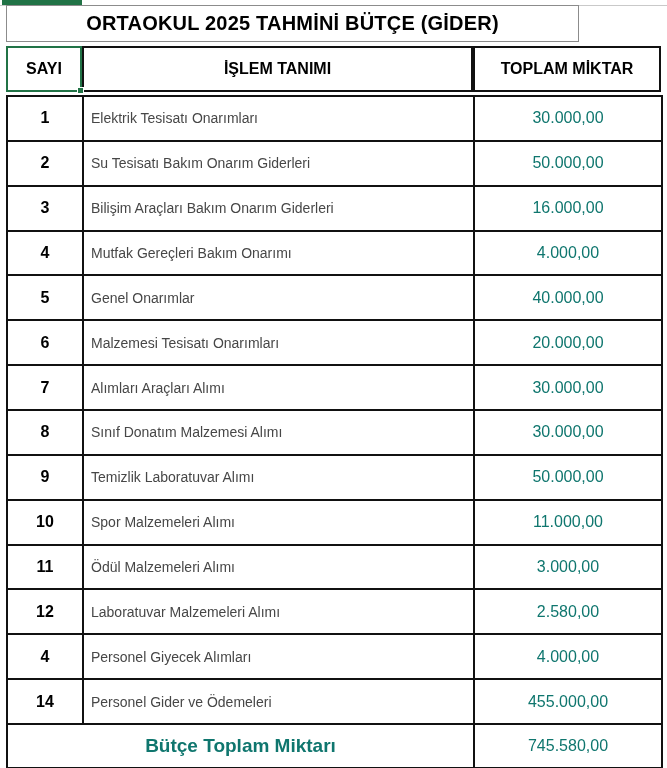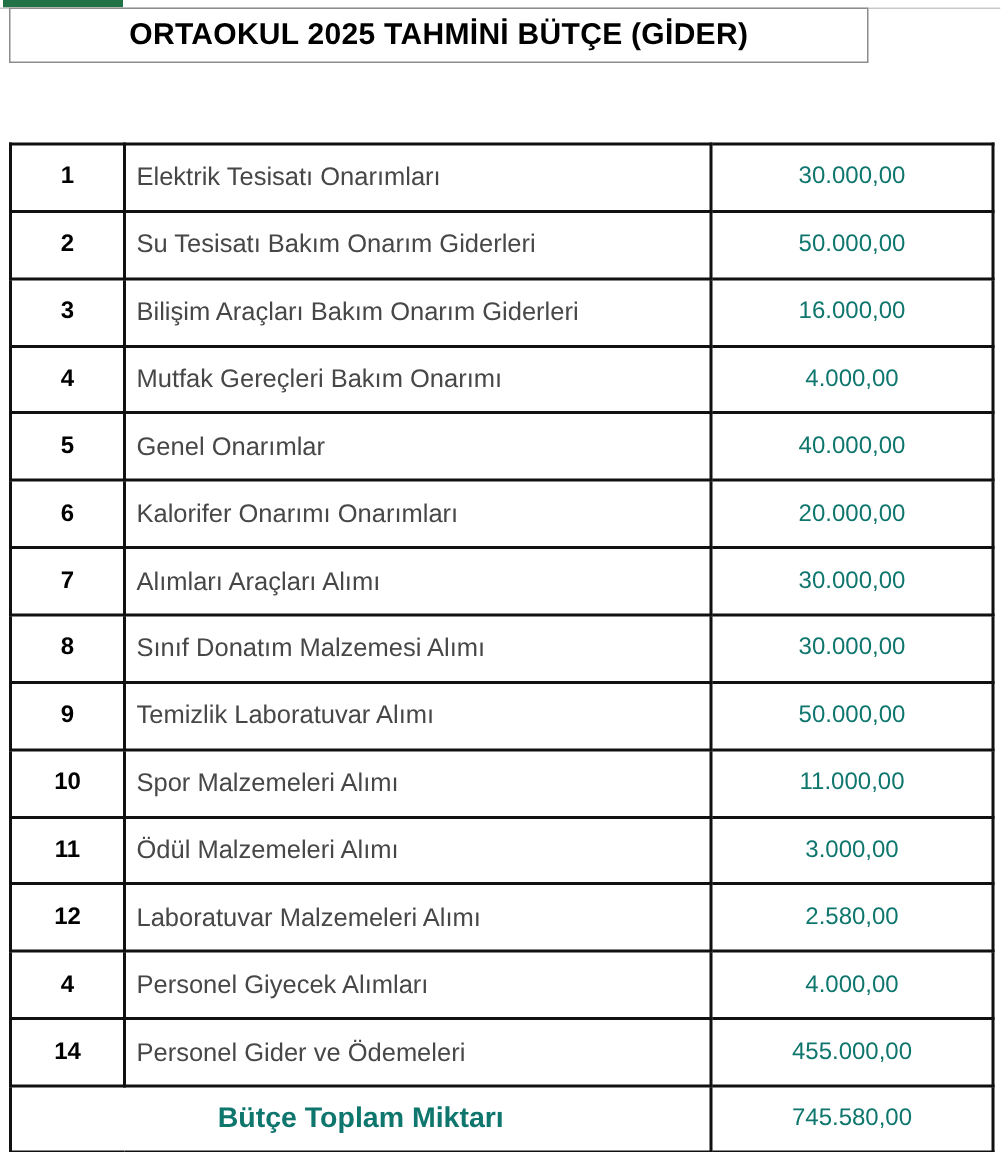--- a/index.html
+++ b/index.html
@@ -60,35 +60,47 @@
   
   table.data {
     position: absolute; left: 6px; top: 95px;
     width: 655px;
     border-collapse: collapse; table-layout: fixed;
     background: #fff;
   }
   table.data td { border: 2px solid #111; vertical-align: middle; }
   table.data tr.row td { height: 44.86px; }
   .c-no   { text-align: center; font-weight: 700; font-size: 16px; color: #000; }
-  .c-desc { padding-left: 7px; font-size: 17px; color: #474747; }
+  .c-desc { padding-left: 7px; font-size: 14px; color: #474747; }
   .c-amt  { text-align: center; font-size: 16px; color: #0f766e; }
   tr.total-row td { height: 44px; }
   .total-label { text-align: center; font-weight: 700; font-size: 19px; color: #0f766e; }
 </style>
 </head>
 <body>
 
 <div class="sheet">
 
   <div class="col-stub"></div>
   <div class="top-gridline"></div>
 
   <div class="title-box">ORTAOKUL 2025 TAHMİNİ BÜTÇE (GİDER)</div>
 
+  <div class="header-row">
+    <div class="hcell sayi">
+      <span>SAYI</span>
+      <span class="fill-handle"></span>
+    </div>
+    <div class="hcell islem">
+      <span>İŞLEM TANIMI</span>
+    </div>
+    <div class="hcell toplam">
+      <span>TOPLAM MİKTAR</span>
+    </div>
+  </div>
 
   <table class="data">
     <colgroup>
       <col style="width:76px">
       <col style="width:391px">
       <col style="width:188px">
     </colgroup>
     <tbody>
       <tr class="row">
     <td class="c-no">1</td>
@@ -110,21 +122,21 @@
     <td class="c-desc">Mutfak Gereçleri Bakım Onarımı</td>
     <td class="c-amt">4.000,00</td>
   </tr>
         <tr class="row">
     <td class="c-no">5</td>
     <td class="c-desc">Genel Onarımlar</td>
     <td class="c-amt">40.000,00</td>
   </tr>
         <tr class="row">
     <td class="c-no">6</td>
-    <td class="c-desc">Kalorifer Onarımı Onarımları</td>
+    <td class="c-desc">Malzemesi Tesisatı Onarımları</td>
     <td class="c-amt">20.000,00</td>
   </tr>
         <tr class="row">
     <td class="c-no">7</td>
     <td class="c-desc">Alımları Araçları Alımı</td>
     <td class="c-amt">30.000,00</td>
   </tr>
         <tr class="row">
     <td class="c-no">8</td>
     <td class="c-desc">Sınıf Donatım Malzemesi Alımı</td>

